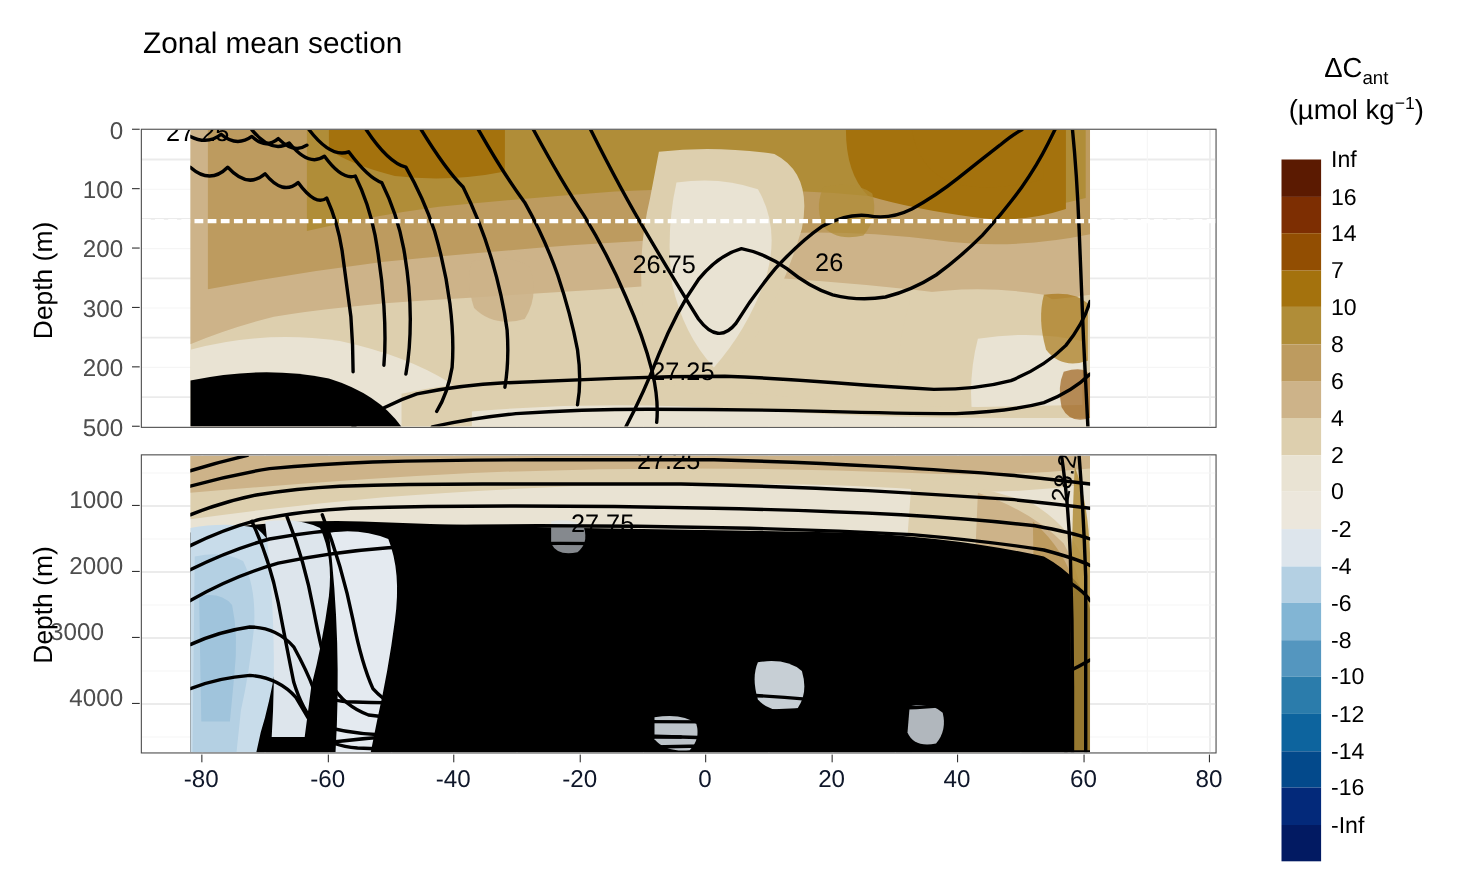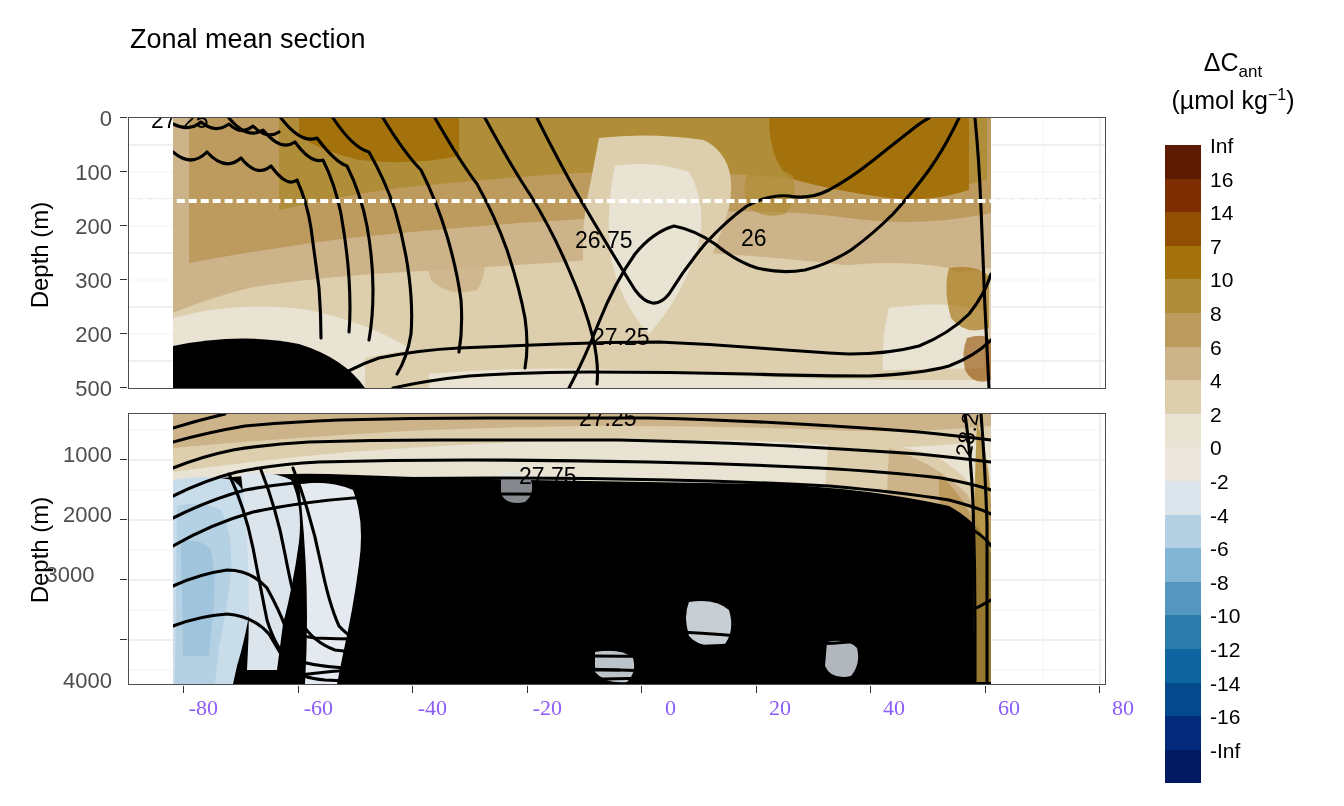--- a/index.html
+++ b/index.html
@@ -8,21 +8,21 @@
 
   .ttl{position:absolute;font-size:27px;color:#000;white-space:nowrap;}
   #chart-title{left:130px;top:24px;}
   #chart-subtitle{left:130px;top:74px;font-size:24px;}
 
   .panel{position:absolute;border:1px solid #4d4d4d;background:#ffffff;box-sizing:border-box;overflow:hidden;}
   #panel-upper{left:128px;top:117px;width:978px;height:272px;}
   #panel-lower{left:128px;top:413px;width:978px;height:272px;}
 
   .ytick-lbl{position:absolute;font-size:22px;color:#4d4d4d;text-align:right;width:84px;white-space:nowrap;}
-  .xtick-lbl{position:absolute;font-size:22px;color:#8b5cf6;text-align:right;width:70px;white-space:nowrap;font-family:Liberation Serif, serif;}
+  .xtick-lbl{position:absolute;font-size:22px;color:#0f172a;text-align:center;width:70px;white-space:nowrap;}
   .tickmark{position:absolute;background:#333;}
   .tick-y{width:7px;height:1px;}
   .tick-x{height:7px;width:1px;}
 
   .axis-title{position:absolute;font-size:24px;color:#000;white-space:nowrap;}
   #y-axis-title-upper,#y-axis-title-lower{
     transform:rotate(-90deg);transform-origin:left top;width:260px;text-align:center;
   }
   #x-axis-title{left:0;width:1106px;text-align:center;top:735px;}
 
@@ -268,21 +268,21 @@
         <text class="ctr-lbl" x="795" y="212" transform="rotate(-38 795 212)">28.1</text>
         <text class="ctr-lbl" x="842" y="44" transform="rotate(-80 842 44)">28.2</text>
       </g>
     </svg>
   </div>
 
   <div>
     <div class="ytick-lbl" style="left:28px;top:442px;">1000</div>
     <div class="ytick-lbl" style="left:28px;top:502px;">2000</div>
     <div class="ytick-lbl" style="left:28px;top:562px;text-align:center;">3000</div>
-    <div class="ytick-lbl" style="left:28px;top:622px;margin-top:46px;">4000</div>
+    <div class="ytick-lbl" style="left:28px;top:622px;">4000</div>
     <div class="tickmark tick-y" style="left:120px;top:459px;"></div>
     <div class="tickmark tick-y" style="left:120px;top:519px;"></div>
     <div class="tickmark tick-y" style="left:120px;top:579px;"></div>
     <div class="tickmark tick-y" style="left:120px;top:639px;"></div>
   </div>
   <div class="axis-title" id="y-axis-title-lower" style="left:26px;top:680px;">Depth (m)</div>
 
   <div>
     <div class="tickmark tick-x" style="left:183px;top:686px;"></div>
     <div class="tickmark tick-x" style="left:298px;top:686px;"></div>

